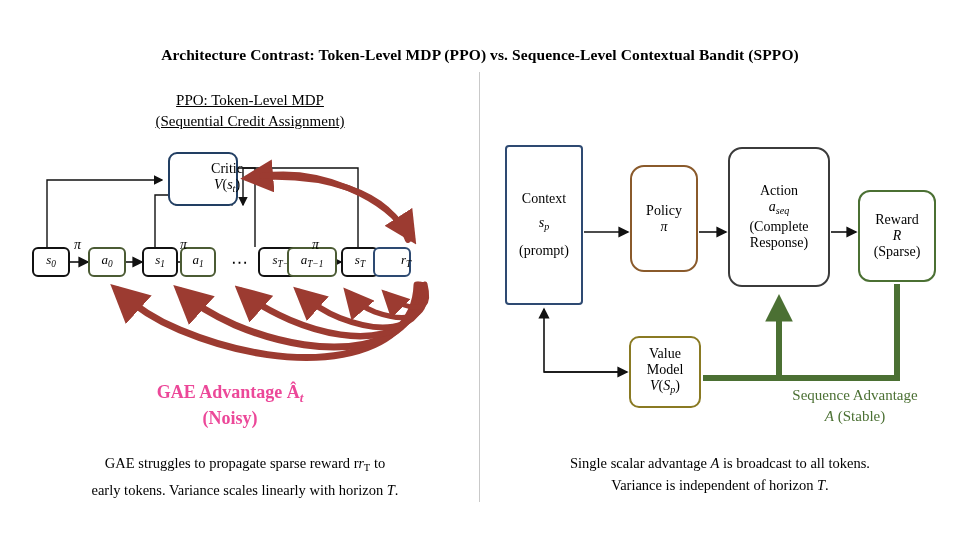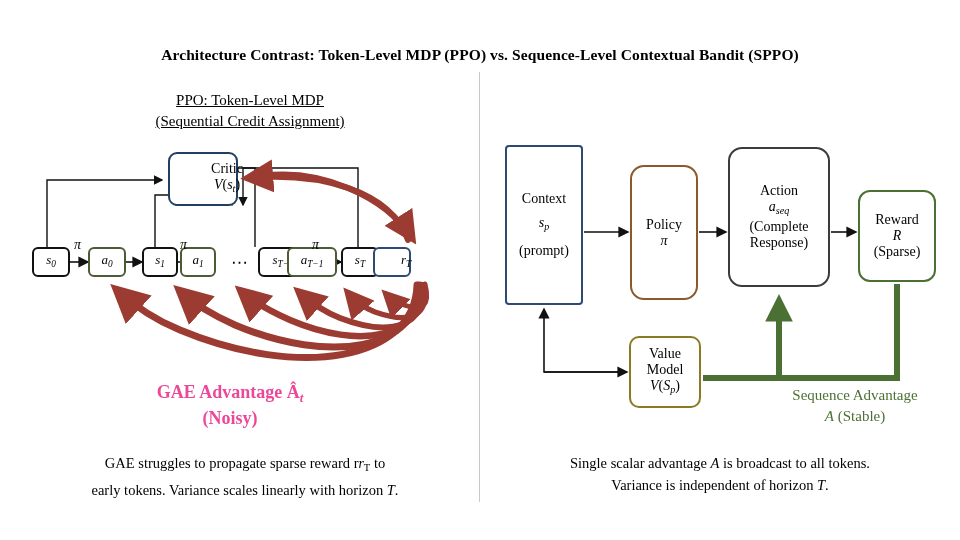--- a/index.html
+++ b/index.html
@@ -207,21 +207,21 @@
     <div><span>GAE struggles to propagate sparse reward r</span><i class="mi" style="font-size:.95em">r</i><span class="subu">T</span><span> to</span></div>
     <div><span>early tokens. Variance scales linearly with horizon </span><i class="mi">T</i><span>.</span></div>
   </div>
 
   <div class="node ctx-box" style="left:505px;top:145px;width:78px;height:160px;">
     <span class="ln">Context</span>
     <span class="ln"><i class="mi">s</i><span class="sub">p</span></span>
     <span class="ln">(prompt)</span>
   </div>
 
-  <div class="node pol-box" style="left:630px;top:165px;width:68px;height:135px;">
+  <div class="node pol-box" style="left:630px;top:165px;width:68px;height:107px;">
     <span class="ln">Policy</span>
     <span class="ln" style="font-style:italic;">π</span>
   </div>
 
   <div class="node act-box" style="left:728px;top:147px;width:102px;height:140px;">
     <span class="ln">Action</span>
     <span class="ln"><i class="mi">a</i><span class="sub">seq</span></span>
     <span class="ln">(Complete</span>
     <span class="ln">Response)</span>
   </div>

